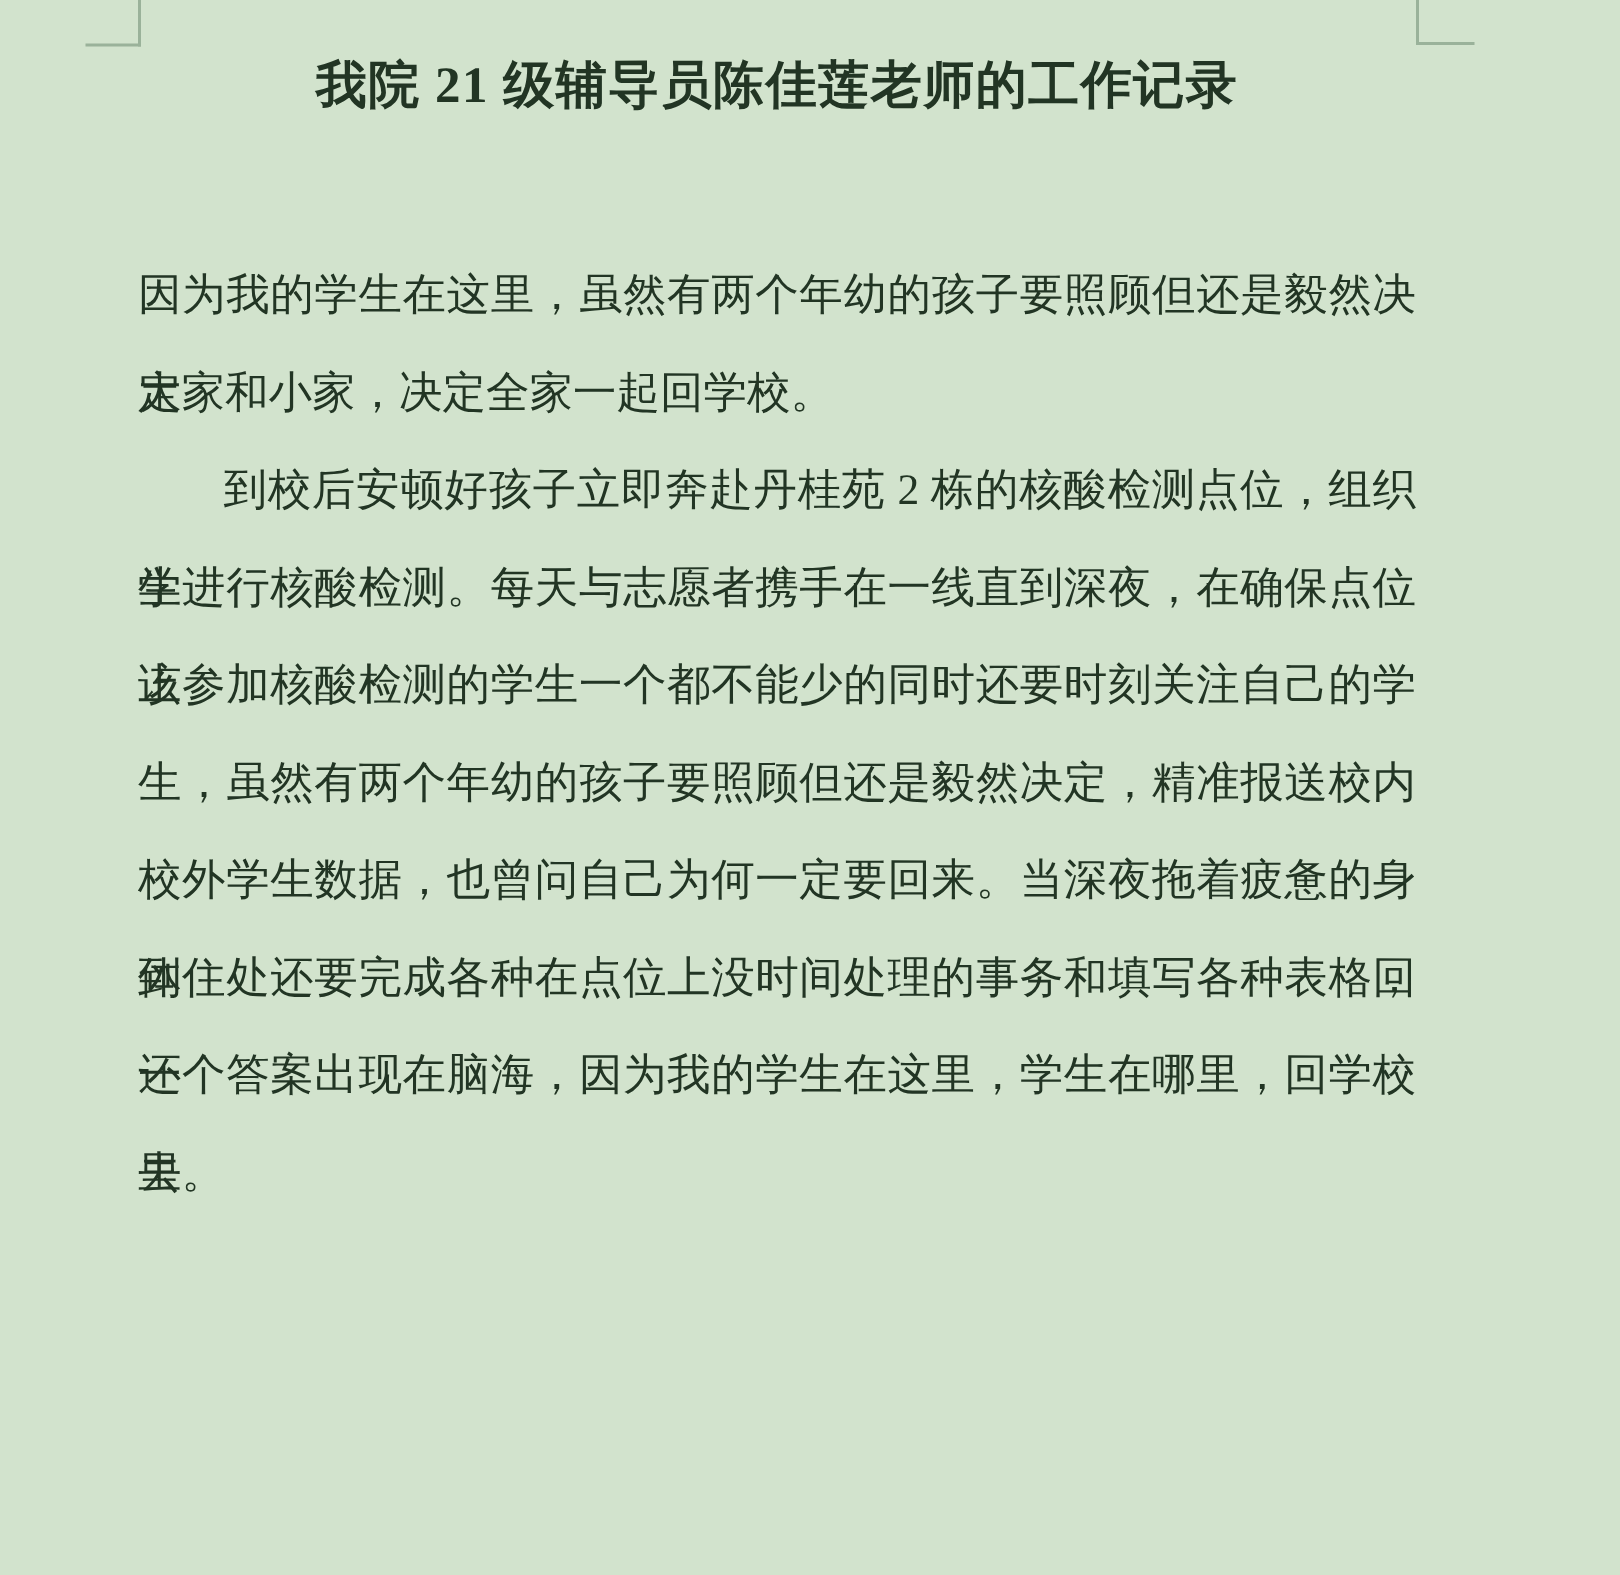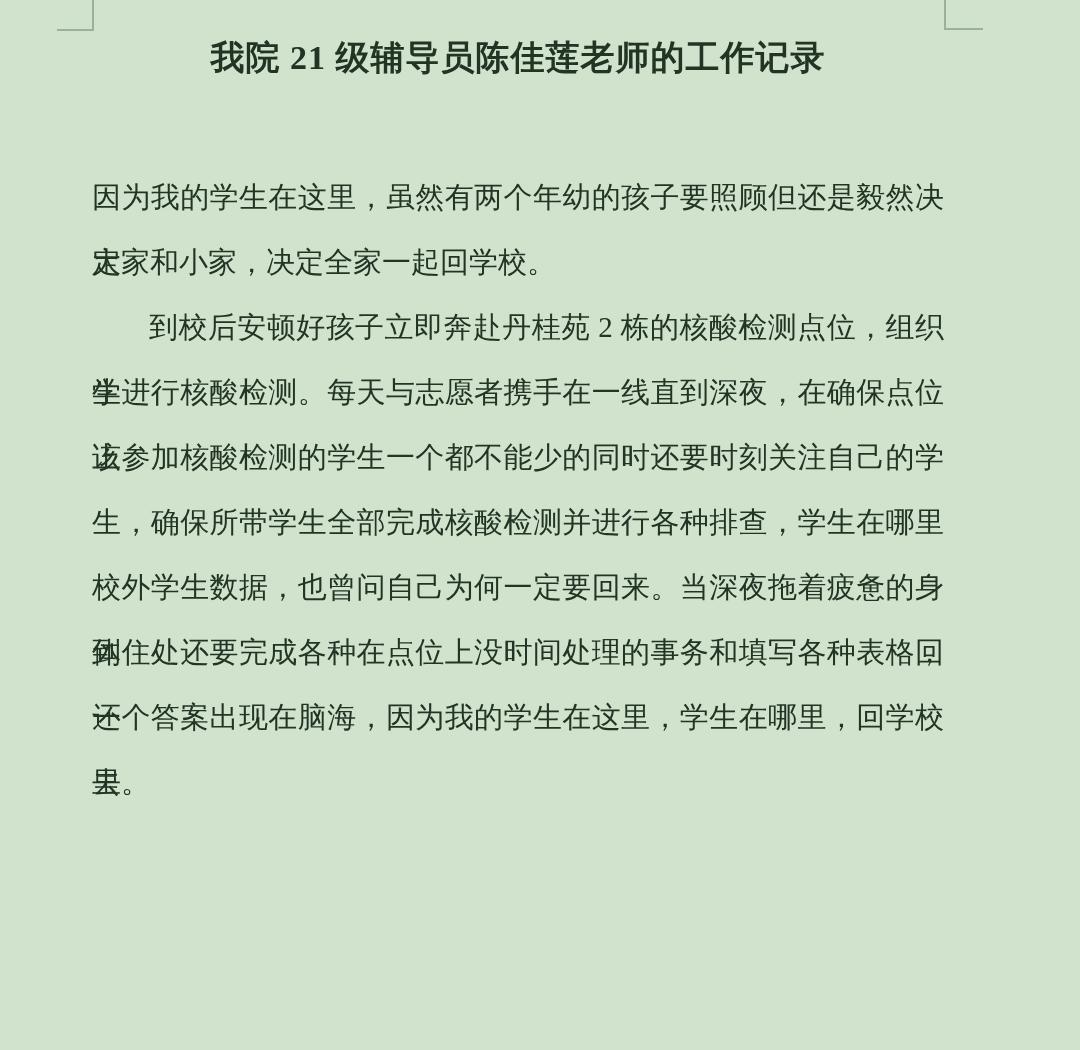--- a/index.html
+++ b/index.html
@@ -68,20 +68,20 @@
     <h1 class="title">我院 21 级辅导员陈佳莲老师的工作记录</h1>
 
     <div class="body">
 
       <p class="line fill">因为我的学生在这里，虽然有两个年幼的孩子要照顾但还是毅然决定</p>
       <p class="line">大家和小家，决定全家一起回学校。</p>
 
       <p class="line indent fill">到校后安顿好孩子立即奔赴丹桂苑 2 栋的核酸检测点位，组织学</p>
       <p class="line fill">生进行核酸检测。每天与志愿者携手在一线直到深夜，在确保点位上</p>
       <p class="line fill">该参加核酸检测的学生一个都不能少的同时还要时刻关注自己的学</p>
-      <p class="line fill">生，确保所带学生全部完成核酸检测并进行各种排查，学生在哪里</p>
+      <p class="line fill">生，虽然有两个年幼的孩子要照顾但还是毅然决定，精准报送校内</p>
       <p class="line fill">校外学生数据，也曾问自己为何一定要回来。当深夜拖着疲惫的身体回</p>
       <p class="line fill">到住处还要完成各种在点位上没时间处理的事务和填写各种表格，还</p>
       <p class="line fill">一个答案出现在脑海，因为我的学生在这里，学生在哪里，回学校去</p>
       <p class="line">里。</p>
     </div>
   </div>
 </div>
 
 </body></html>

